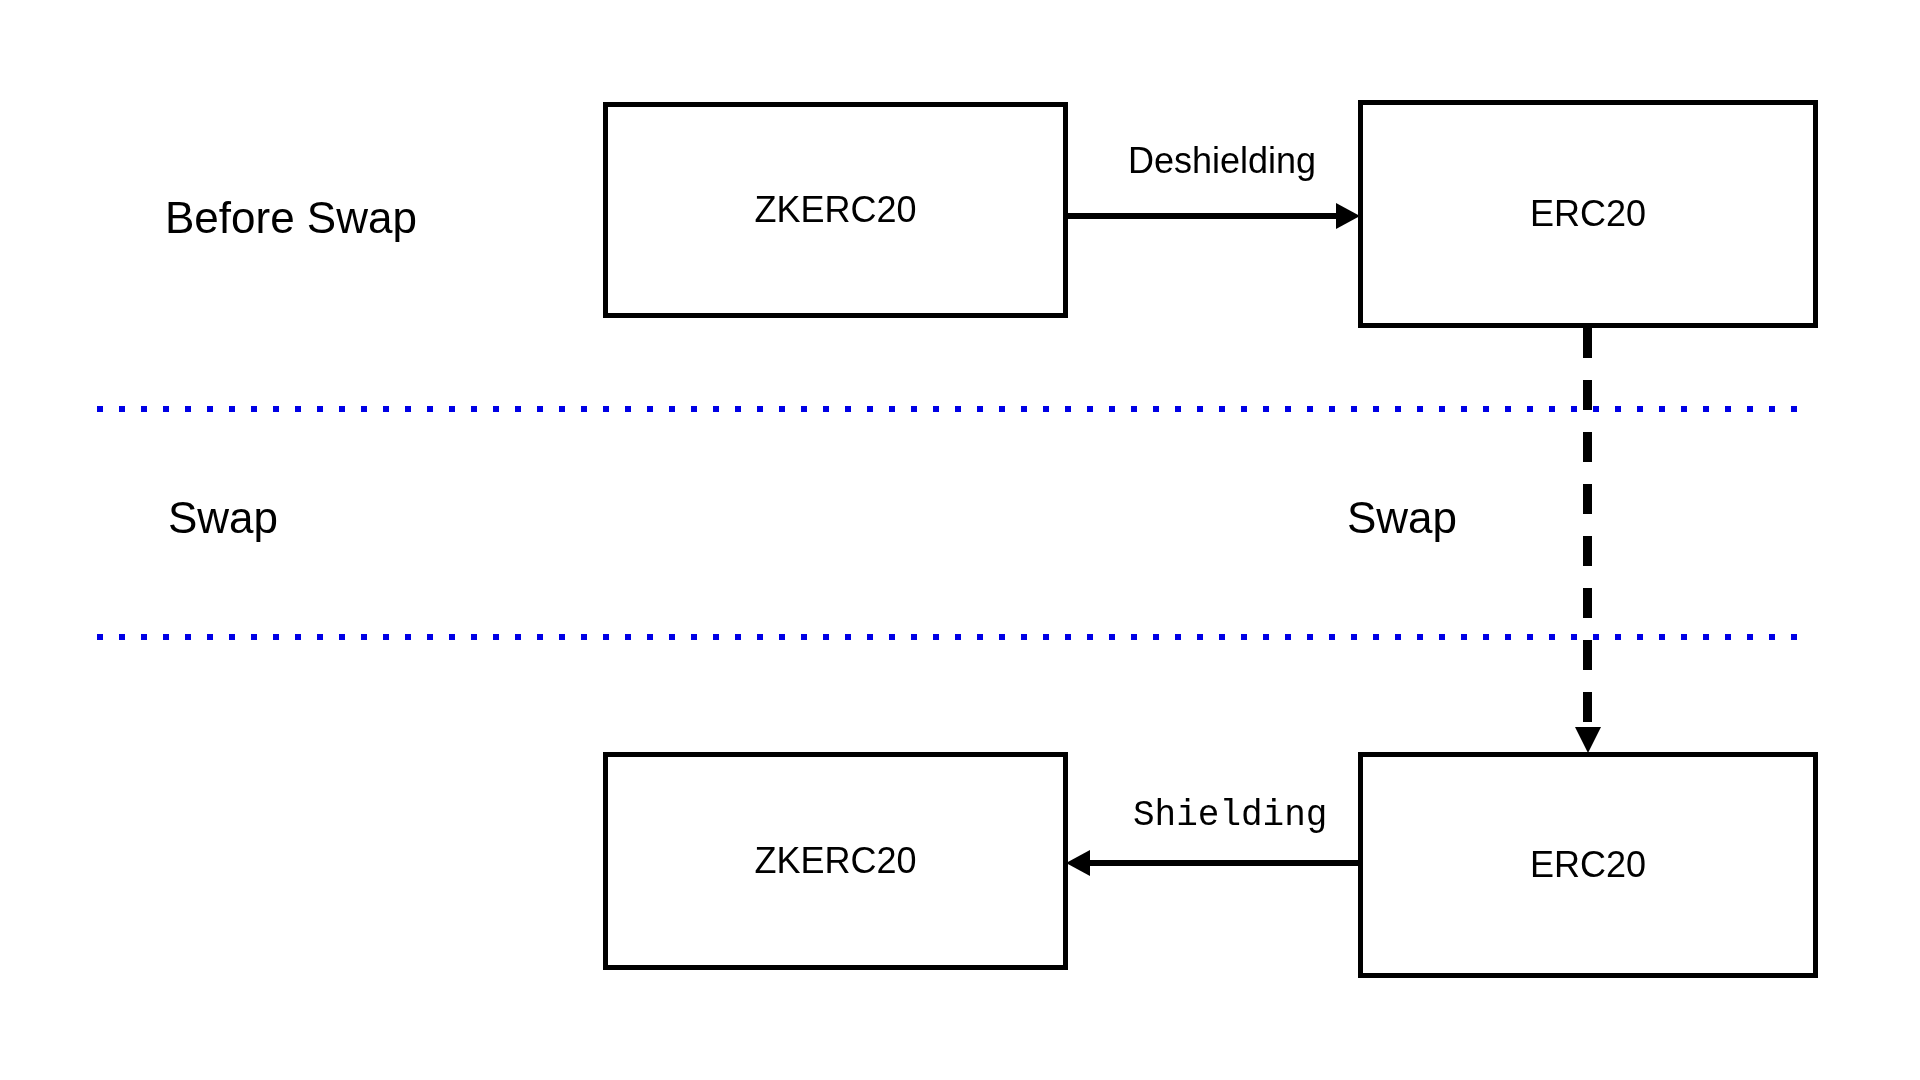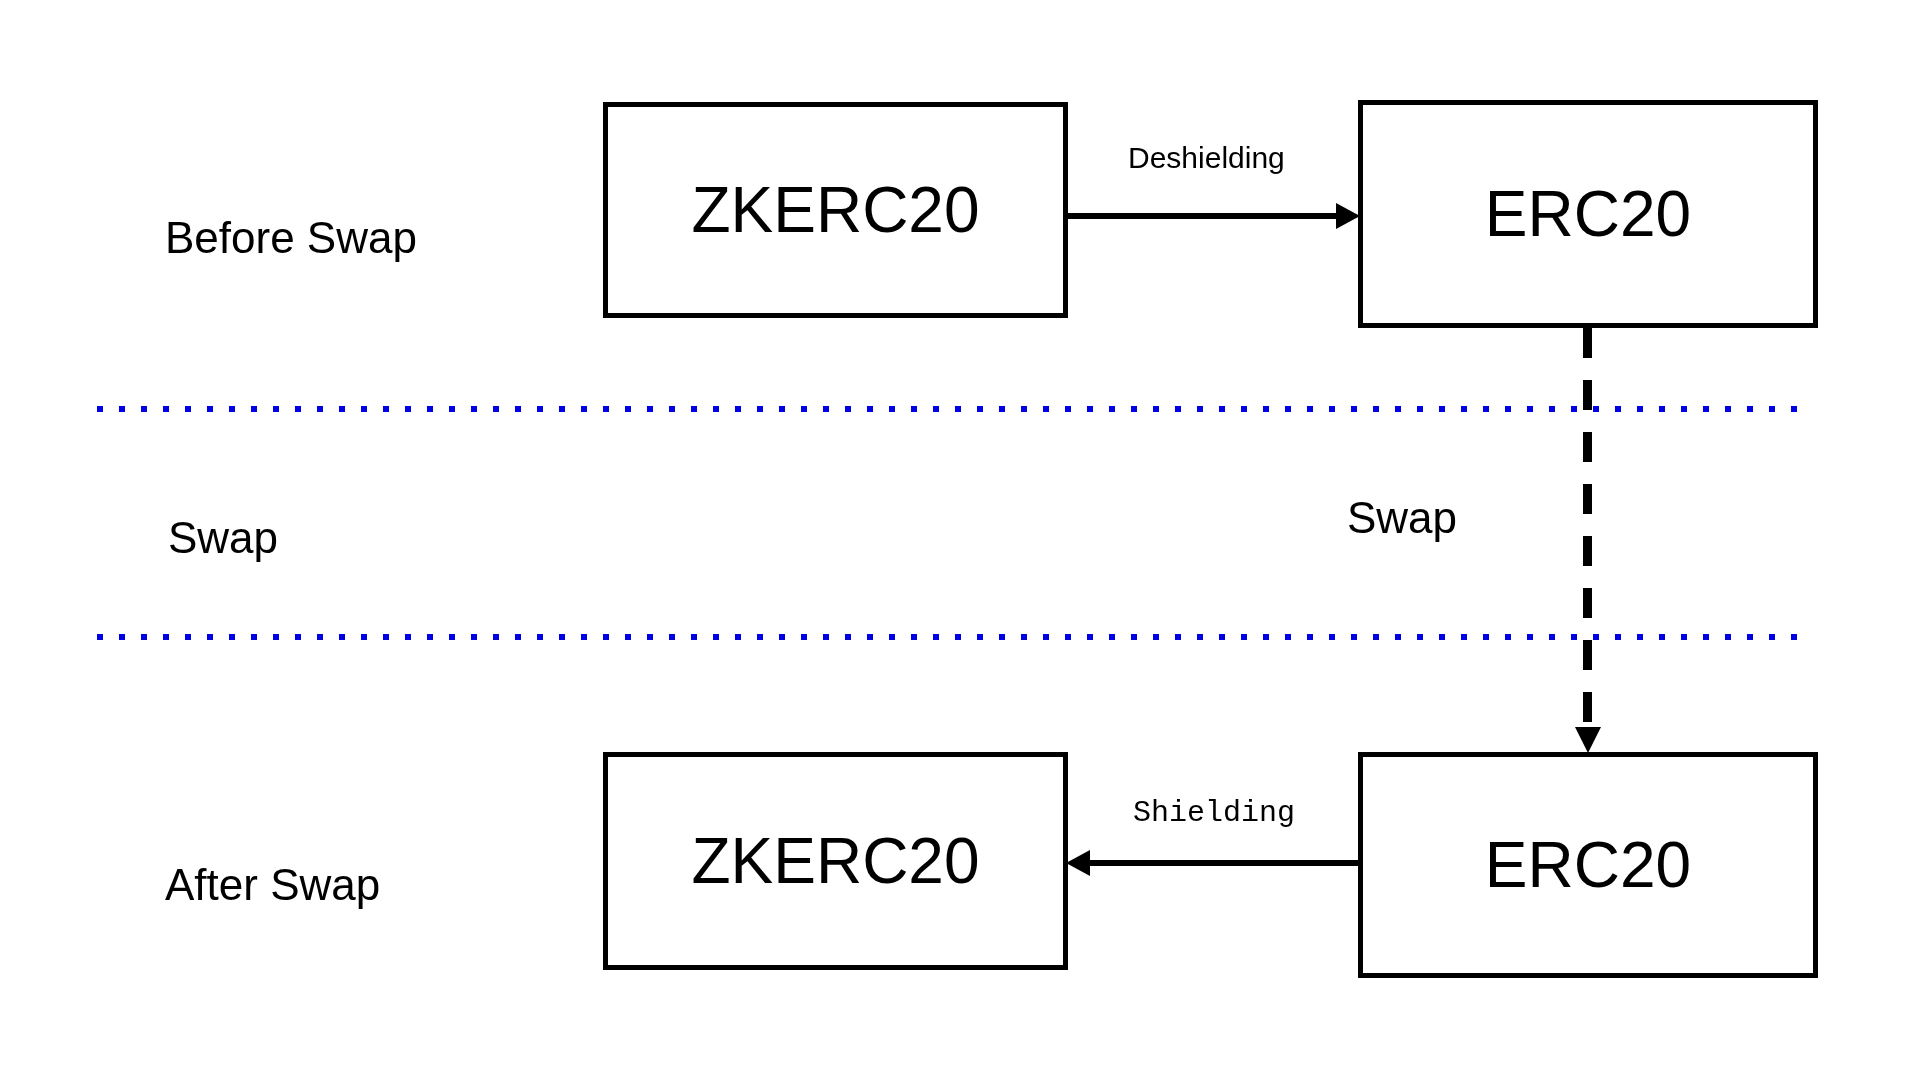--- a/index.html
+++ b/index.html
@@ -20,38 +20,37 @@
     overflow: hidden;
   }
 
   
   .row-label {
     position: absolute;
     font-size: 44px;
     line-height: 1;
     color: #000000;
     white-space: nowrap;
-    margin-top: 20px;
   }
   #row-label-before { left: 165px; top: 196px; }
   #row-label-swap   { left: 168px; top: 496px; }
   #row-label-after  { left: 165px; top: 843px; }
 
   
   .node-box {
     position: absolute;
     box-sizing: border-box;
     border: 5px solid #000000;
     background: #ffffff;
     display: flex;
     align-items: center;
     justify-content: center;
   }
   .node-box .node-label {
-    font-size: 64px;
+    font-size: 36px;
     line-height: 1;
     color: #000000;
     white-space: nowrap;
   }
   #box-zkerc20-before { left: 603px; top: 102px; width: 465px; height: 216px; }
   #box-erc20-before   { left: 1358px; top: 100px; width: 460px; height: 228px; }
   #box-zkerc20-after  { left: 603px; top: 752px; width: 465px; height: 218px; }
   #box-erc20-after    { left: 1358px; top: 752px; width: 460px; height: 226px; }
 
   
@@ -83,21 +82,21 @@
   
   #arrow-shielding { left: 1066px; top: 850px; width: 294px; }
   #arrow-shielding .shaft { left: 22px; right: 0; }
   #arrow-shielding .head {
     left: 0;
     border-right: 24px solid #000000;
   }
 
   .edge-label {
     position: absolute;
-    font-size: 30px;
+    font-size: 36px;
     line-height: 1;
     color: #000000;
     white-space: nowrap;
   }
   #label-deshielding { left: 1128px; top: 143px; }
   #label-shielding   { left: 1133px; top: 798px; font-family: Liberation Mono, monospace; }
 
   
   #arrow-swap-vertical {
     position: absolute;
@@ -156,21 +155,20 @@
 </style>
 </head>
 <body>
 
 <div id="canvas">
 
   <div id="row-label-before" class="row-label">Before Swap</div>
 
   <div id="row-label-swap" class="row-label">Swap</div>
 
-  <div id="row-label-after" class="row-label">After Swap</div>
 
   <div id="box-zkerc20-before" class="node-box">
     <span class="node-label">ZKERC20</span>
   </div>
 
   <div id="box-erc20-before" class="node-box">
     <span class="node-label">ERC20</span>
   </div>
 
   <div id="label-deshielding" class="edge-label">Deshielding</div>

